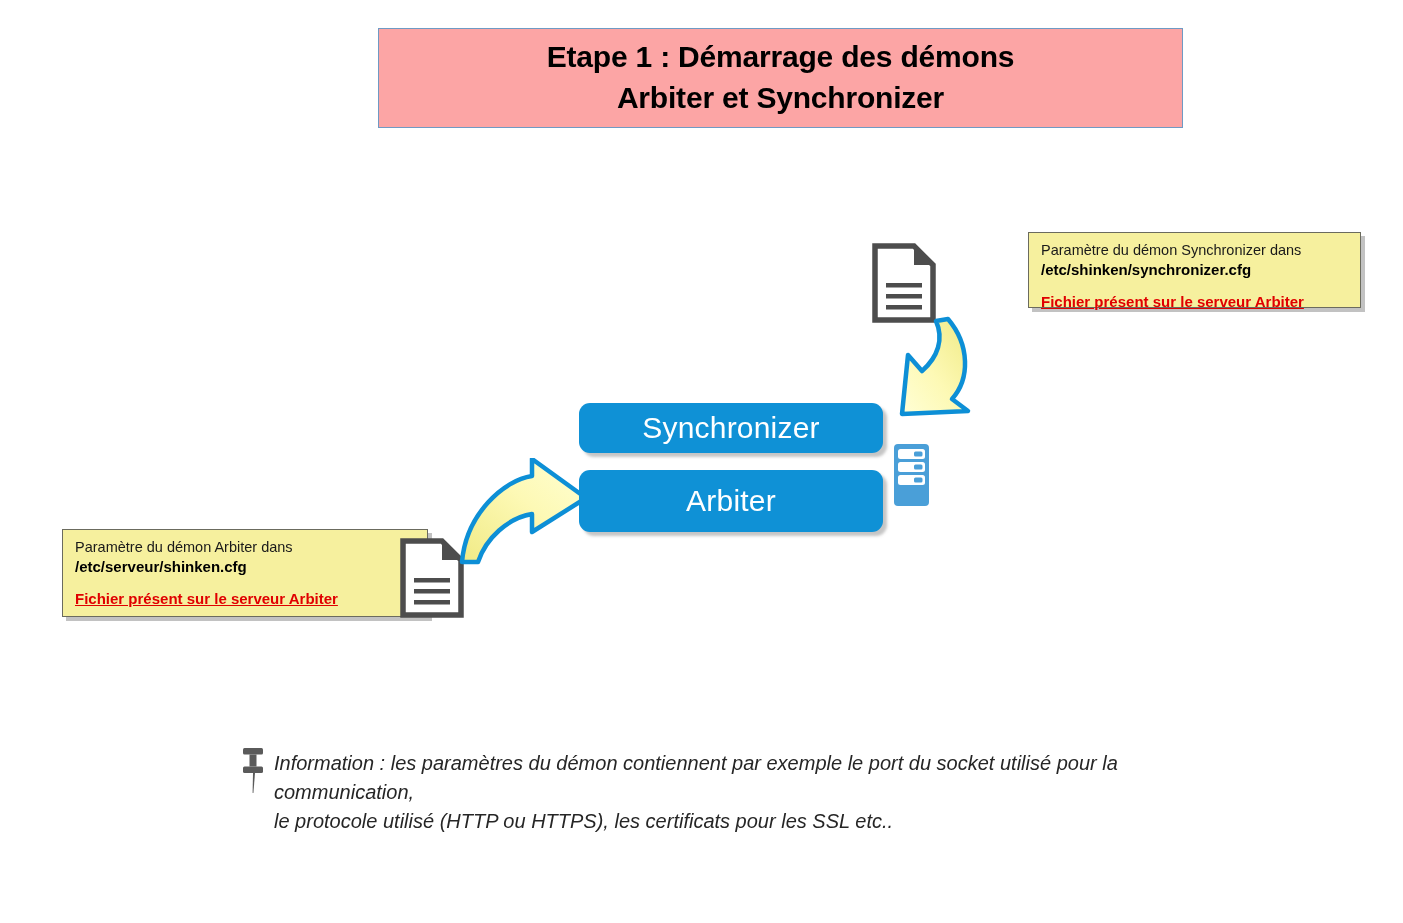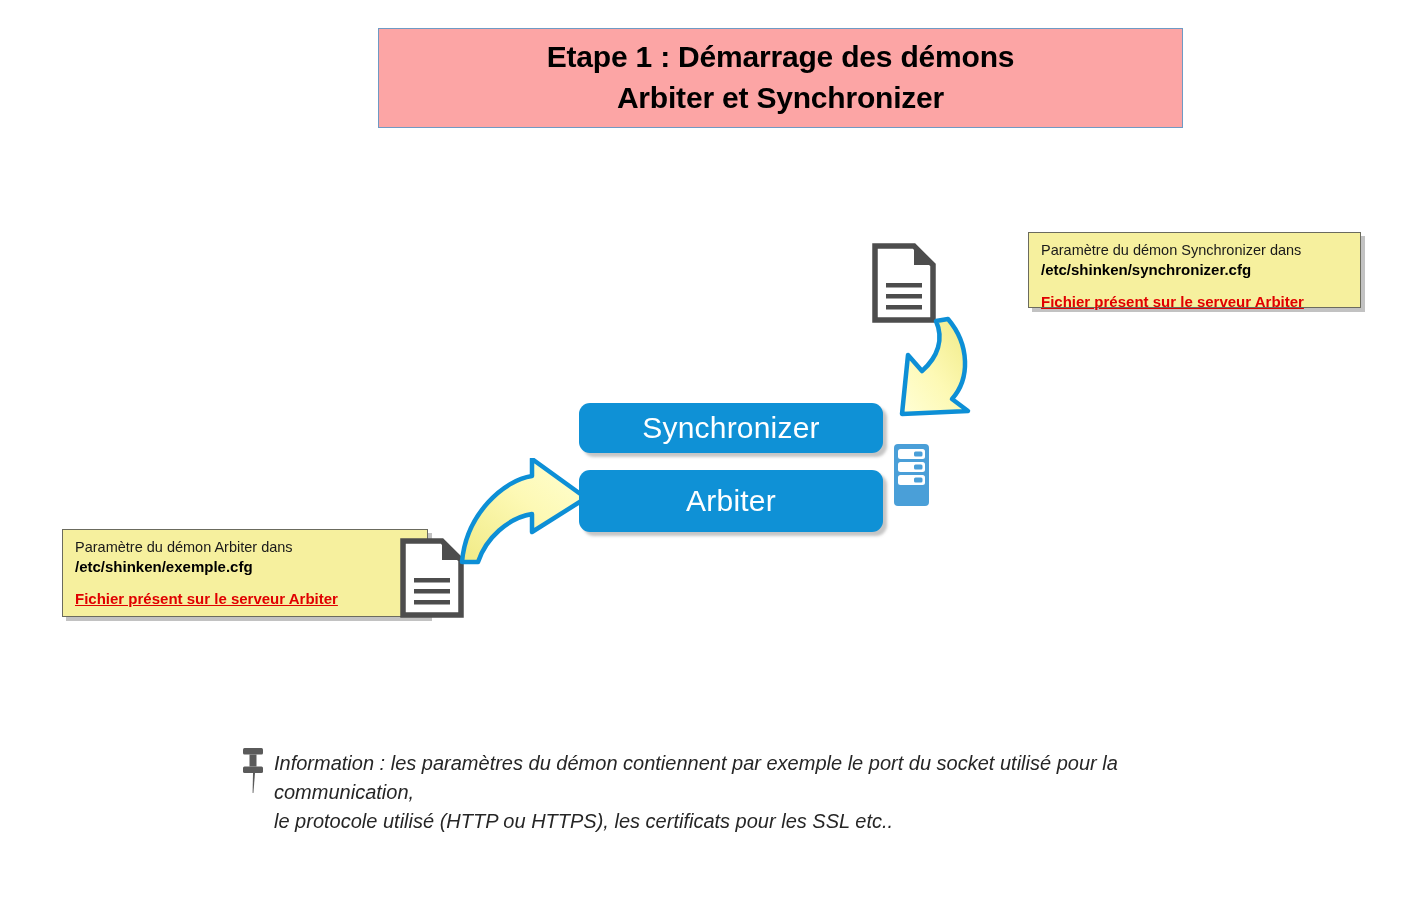--- a/index.html
+++ b/index.html
@@ -144,21 +144,21 @@
 </div>
 
 <div class="note" id="note-synchronizer">
   <div class="note-line1">Paramètre du démon Synchronizer dans</div>
   <div class="note-path">/etc/shinken/synchronizer.cfg</div>
   <div class="note-warn">Fichier présent sur le serveur Arbiter</div>
 </div>
 
 <div class="note" id="note-arbiter">
   <div class="note-line1">Paramètre du démon Arbiter dans</div>
-  <div class="note-path">/etc/shinken/exemple.cfg</div>
+  <div class="note-path">/etc/serveur/shinken.cfg</div>
   <div class="note-warn">Fichier présent sur le serveur Arbiter</div>
 </div>
 
 <svg class="doc-icon" id="doc-icon-synchronizer" viewBox="0 0 64 80">
   <path d="M3 3 H42 L61 22 V77 H3 Z" fill="#ffffff" stroke="#4d4d4d" stroke-width="5.5" stroke-linejoin="miter"></path>
   <path d="M42 3 L61 22 H42 Z" fill="#4d4d4d"></path>
   <rect x="14" y="40" width="36" height="4.5" fill="#4d4d4d"></rect>
   <rect x="14" y="51" width="36" height="4.5" fill="#4d4d4d"></rect>
   <rect x="14" y="62" width="36" height="4.5" fill="#4d4d4d"></rect>
 </svg>

